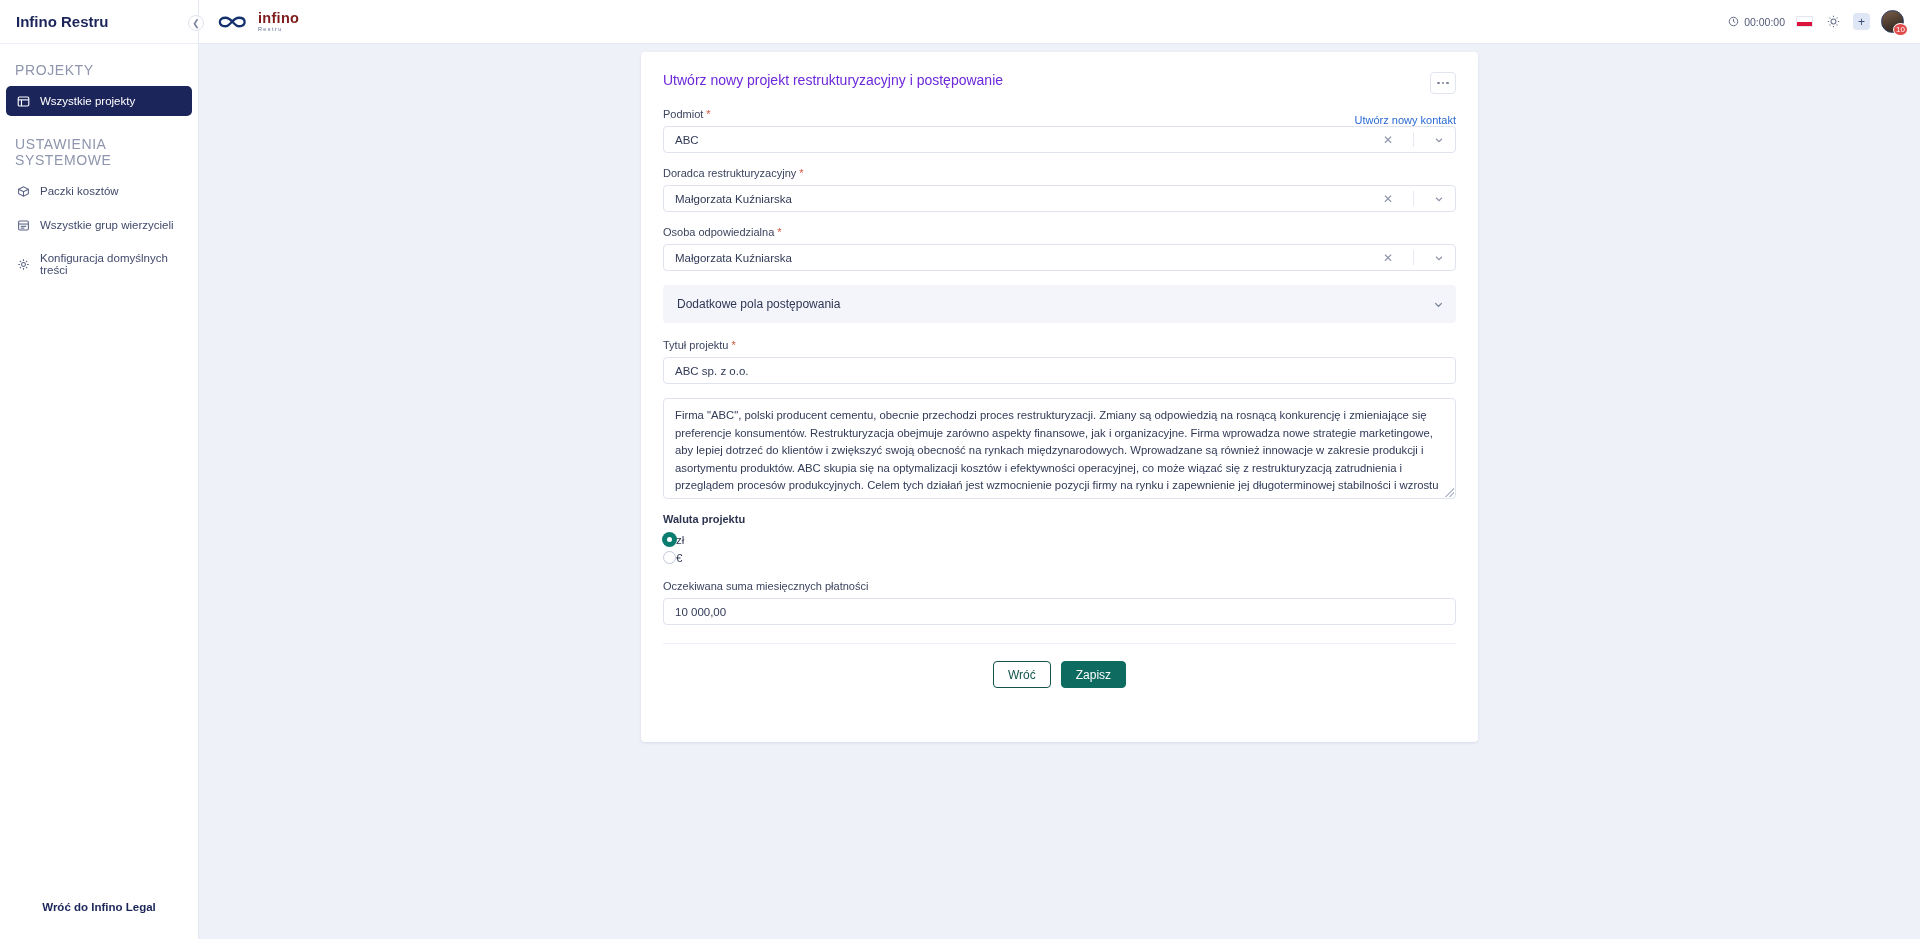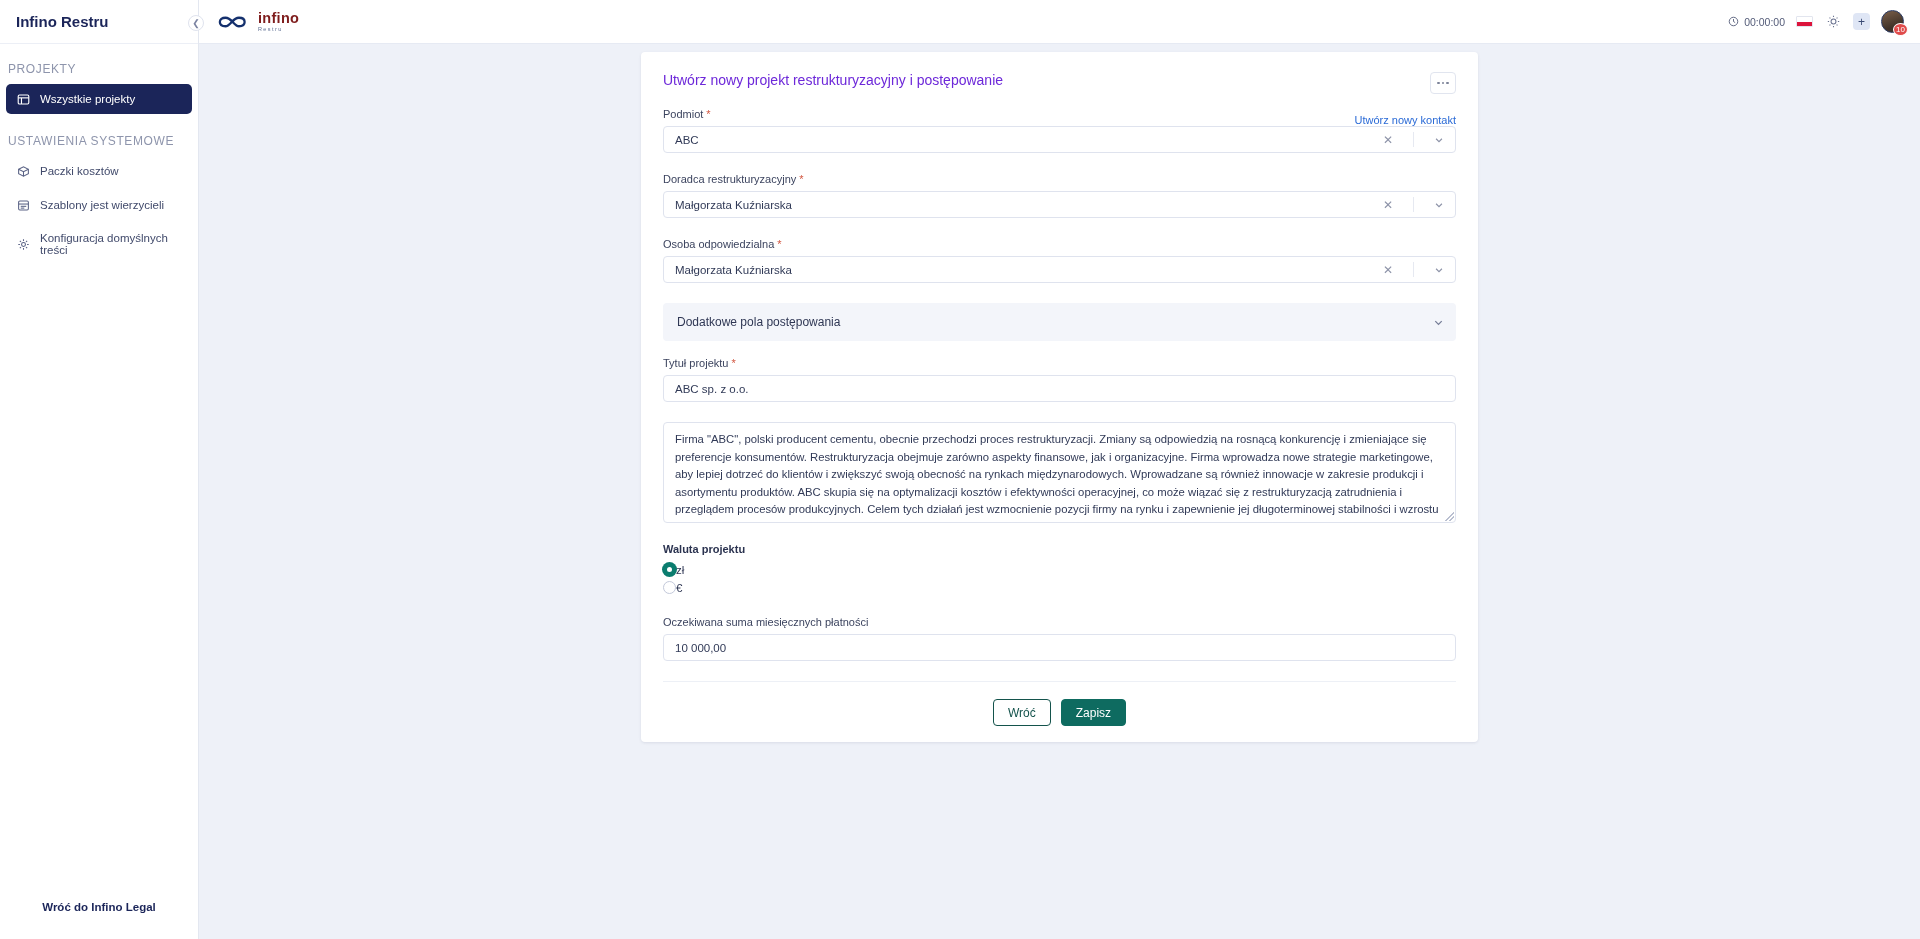--- a/index.html
+++ b/index.html
@@ -29,23 +29,23 @@
   }
   .collapse-btn {
     position: absolute; left: 188px; top: 15px;
     width: 16px; height: 16px; border-radius: 50%;
     background: #ffffff; border: 1px solid #dfe3ee;
     color: #7b83a1; font-size: 9px;
     display: flex; align-items: center; justify-content: center;
     cursor: pointer; z-index: 5;
   }
   .sidebar-section {
-    font-size: 12px; letter-spacing: .6px;
+    font-size: 14px; letter-spacing: .6px;
     color: #8e95ac; text-transform: uppercase;
-    padding: 18px 16px 6px 8px;
+    padding: 18px 16px 6px 15px;
   }
   .nav-item {
     display: flex; align-items: center; gap: 10px;
     margin: 2px 6px; padding: 8px 10px;
     border-radius: 5px;
     font-size: 11.5px; color: #414a6b;
     cursor: pointer; min-height: 30px;
   }
   .nav-item.active {
     background: #1b2559; color: #ffffff;
@@ -143,21 +143,21 @@
   .card-title { font-size: 14px; color: #6d28d9; font-weight: normal; }
   .kebab {
     margin-left: auto; width: 26px; height: 22px;
     border: 1px solid #e1e5ef; border-radius: 4px;
     display: flex; align-items: center; justify-content: center;
     gap: 2px; cursor: pointer; background: #fff;
   }
   .kebab i { width: 2.5px; height: 2.5px; border-radius: 50%; background: #7c8399; display: block; }
 
   .form { padding: 14px 22px 0 22px; }
-  .field { margin-bottom: 20px; }
+  .field { margin-bottom: 14px; }
   .lbl {
     font-size: 11px; color: #3c445f; margin-bottom: 6px;
     display: flex; align-items: center; gap: 3px;
   }
   .req { color: #d2553f; }
   .lbl-row { display: flex; align-items: flex-end; }
   .link {
     margin-left: auto; font-size: 11px; color: #2a6ad6; cursor: pointer;
   }
   .select {
@@ -269,21 +269,21 @@
 
     <div class="nav-item">
       <span class="ic">
         <svg viewBox="0 0 16 16" fill="none" stroke="currentColor" stroke-width="1.3">
           <rect x="2" y="2.5" width="12" height="11" rx="1.5"></rect>
           <line x1="2" y1="6.2" x2="14" y2="6.2"></line>
           <line x1="4.6" y1="9" x2="11.4" y2="9"></line>
           <line x1="4.6" y1="11.2" x2="9" y2="11.2"></line>
         </svg>
       </span>
-      <span>Szablony jest wierzycieli</span>
+      <span>Wszystkie grup wierzycieli</span>
     </div>
 
     <div class="nav-item">
       <span class="ic">
         <svg viewBox="0 0 16 16" fill="none" stroke="currentColor" stroke-width="1.3">
           <circle cx="8" cy="8" r="2.4"></circle>
           <path d="M8 1.6v2M8 12.4v2M1.6 8h2M12.4 8h2M3.5 3.5l1.4 1.4M11.1 11.1l1.4 1.4M12.5 3.5l-1.4 1.4M4.9 11.1l-1.4 1.4"></path>
         </svg>
       </span>
       <span>Konfiguracja domyślnych treści</span>

